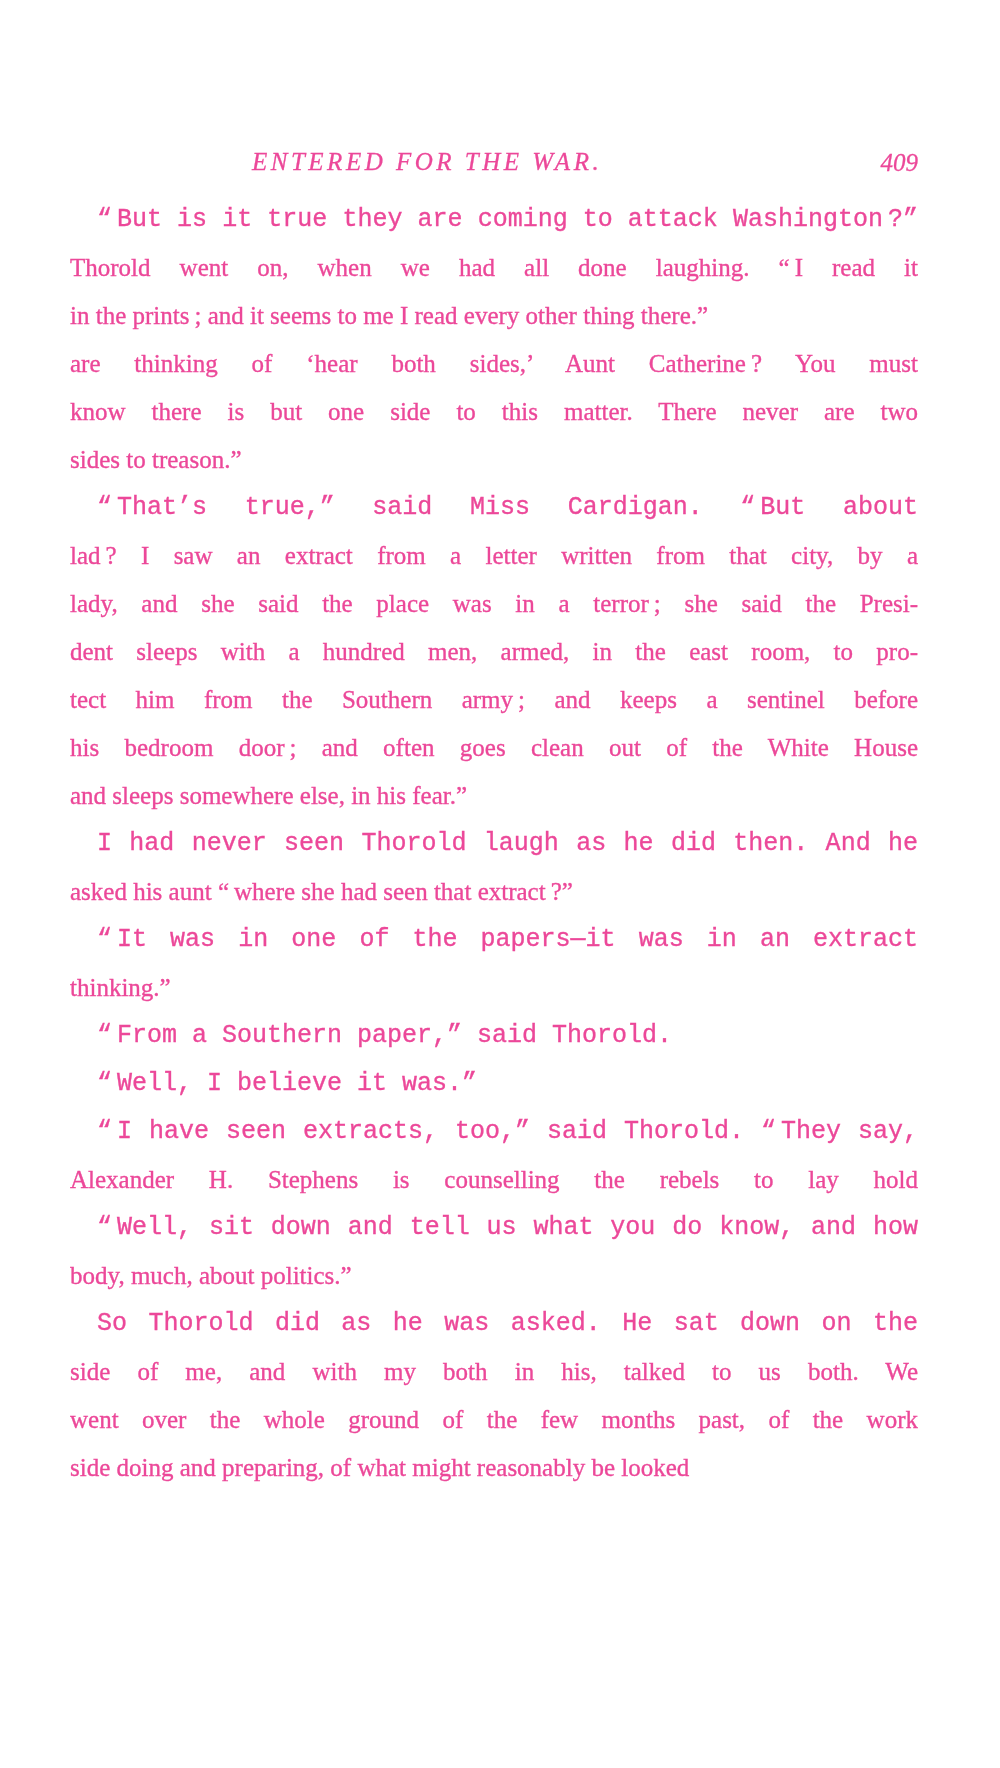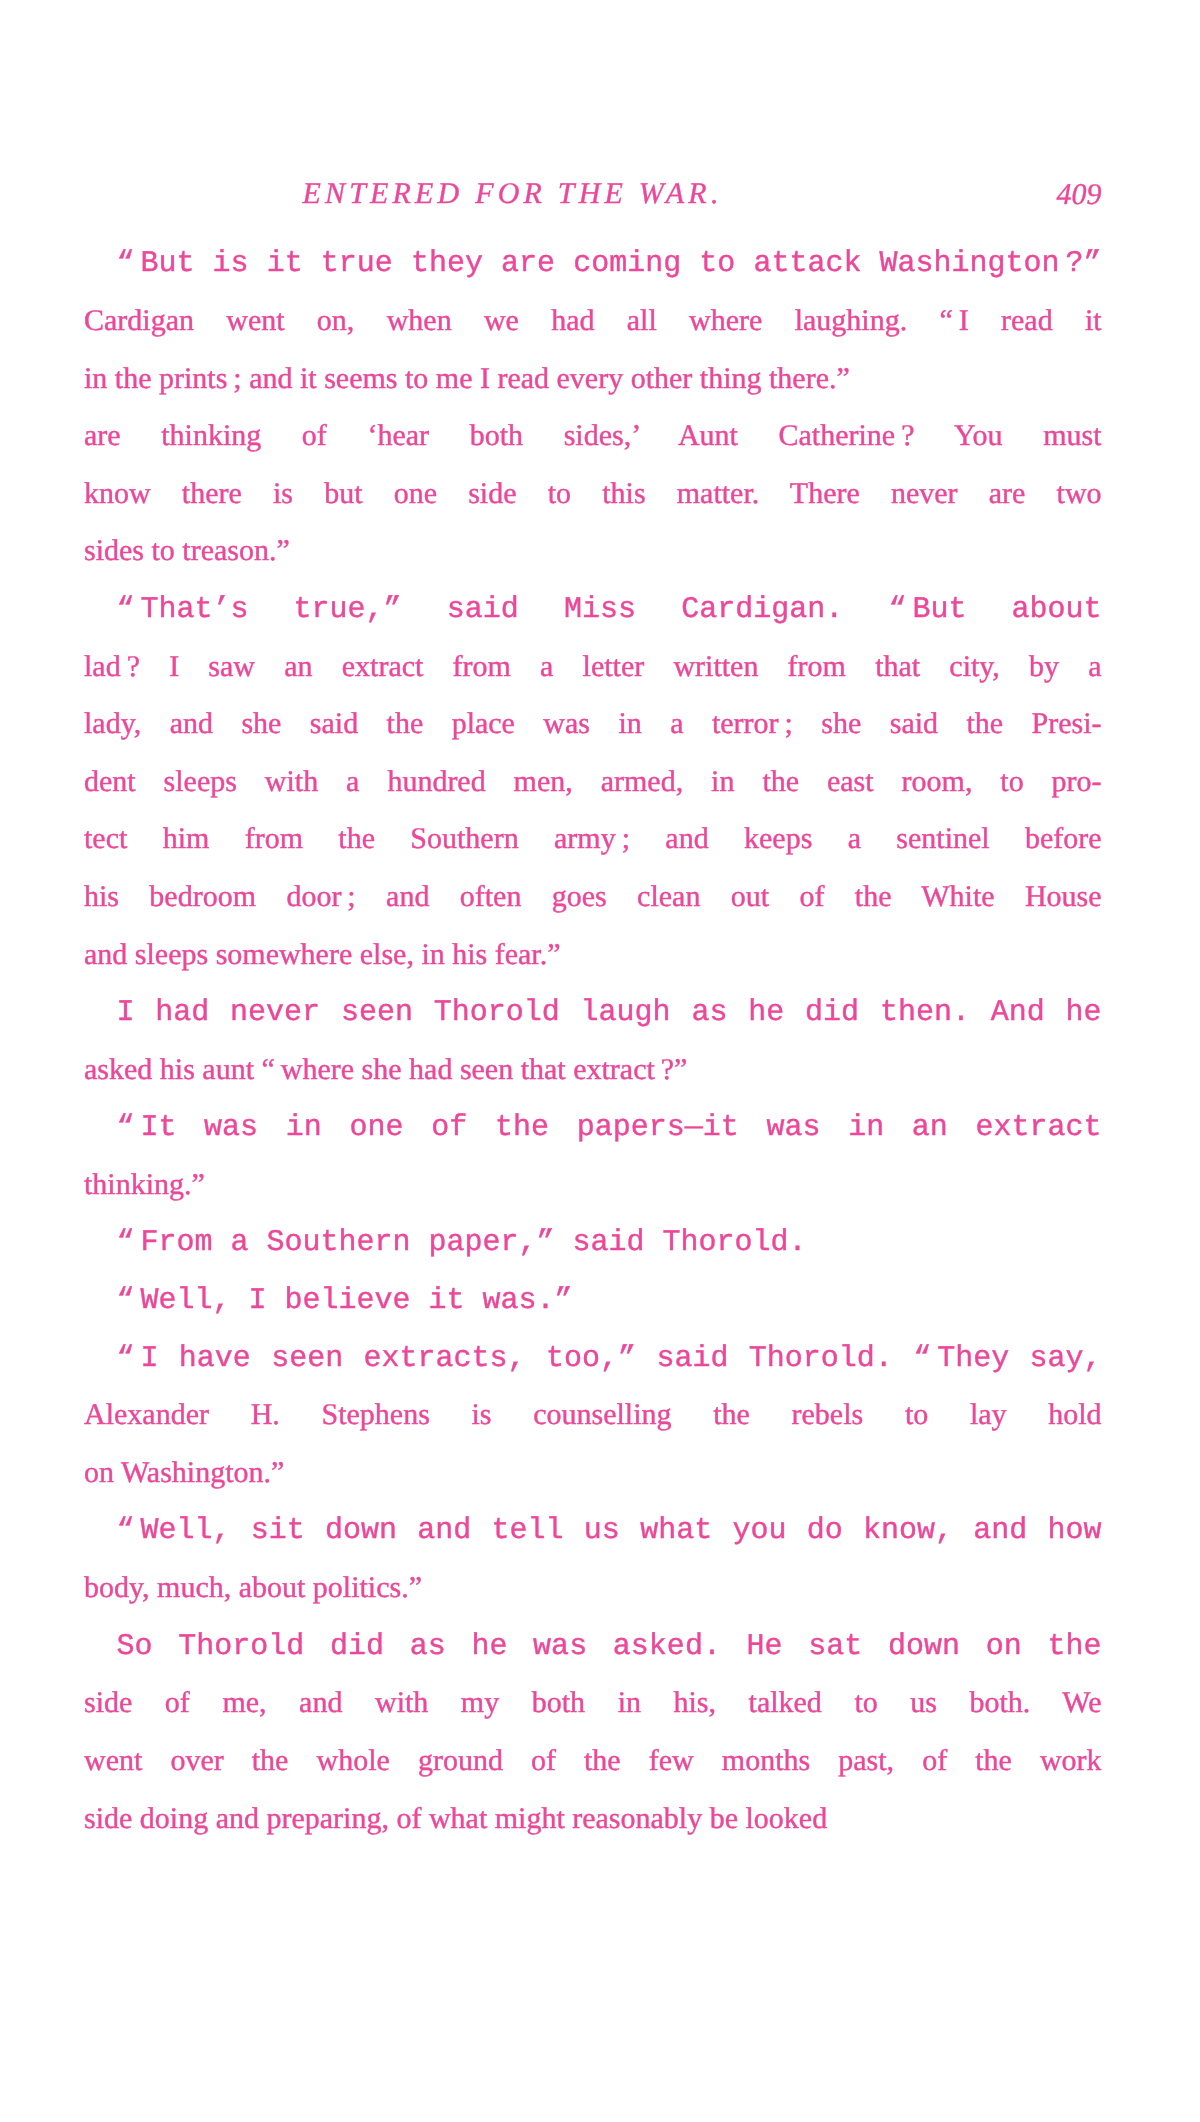--- a/index.html
+++ b/index.html
@@ -74,21 +74,21 @@
 <body>
 
 <div class="page">
   <div class="running-header">
     <span class="running-title">ENTERED FOR THE WAR.</span>
     <span class="page-number">409</span>
   </div>
   <div class="page-body">
       <div class="para">
         <div class="line first">“ But is it true they are coming to attack Washington ?” Miss</div>
-        <div class="line">Cardigan went on, when we had all where laughing.  “ I read it</div>
+        <div class="line">Thorold went on, when we had all done laughing.  “ I read it</div>
         <div class="line lastline">in the prints ; and it seems to me I read every other thing there.”</div>
       </div>
       <div class="para">
         <div class="line">are thinking of ‘hear both sides,’ Aunt Catherine ?  You must</div>
         <div class="line">know there is but one side to this matter.  There never are two</div>
         <div class="line lastline">sides to treason.”</div>
       </div>
       <div class="para">
         <div class="line first">“ That’s true,” said Miss Cardigan.  “ But about Washington,</div>
         <div class="line">lad ?  I saw an extract from a letter written from that city, by a</div>
@@ -108,21 +108,20 @@
       </div>
       <div class="para">
         <div class="line first lastline">“ From a Southern paper,” said Thorold.</div>
       </div>
       <div class="para">
         <div class="line first lastline">“ Well, I believe it was.”</div>
       </div>
       <div class="para">
         <div class="line first">“ I have seen extracts, too,” said Thorold.  “ They say,</div>
         <div class="line">Alexander H. Stephens is counselling the rebels to lay hold</div>
-        <div class="line lastline">on Washington.”</div>
       </div>
       <div class="para">
         <div class="line first">“ Well, sit down and tell us what you do know, and how to</div>
         <div class="line lastline">body, much, about politics.”</div>
       </div>
       <div class="para">
         <div class="line first">So Thorold did as he was asked.  He sat down on the other</div>
         <div class="line">side of me, and with my both in his, talked to us both.  We</div>
         <div class="line">went over the whole ground of the few months past, of the work</div>
         <div class="line lastline">side doing and preparing, of what might reasonably be looked</div>

